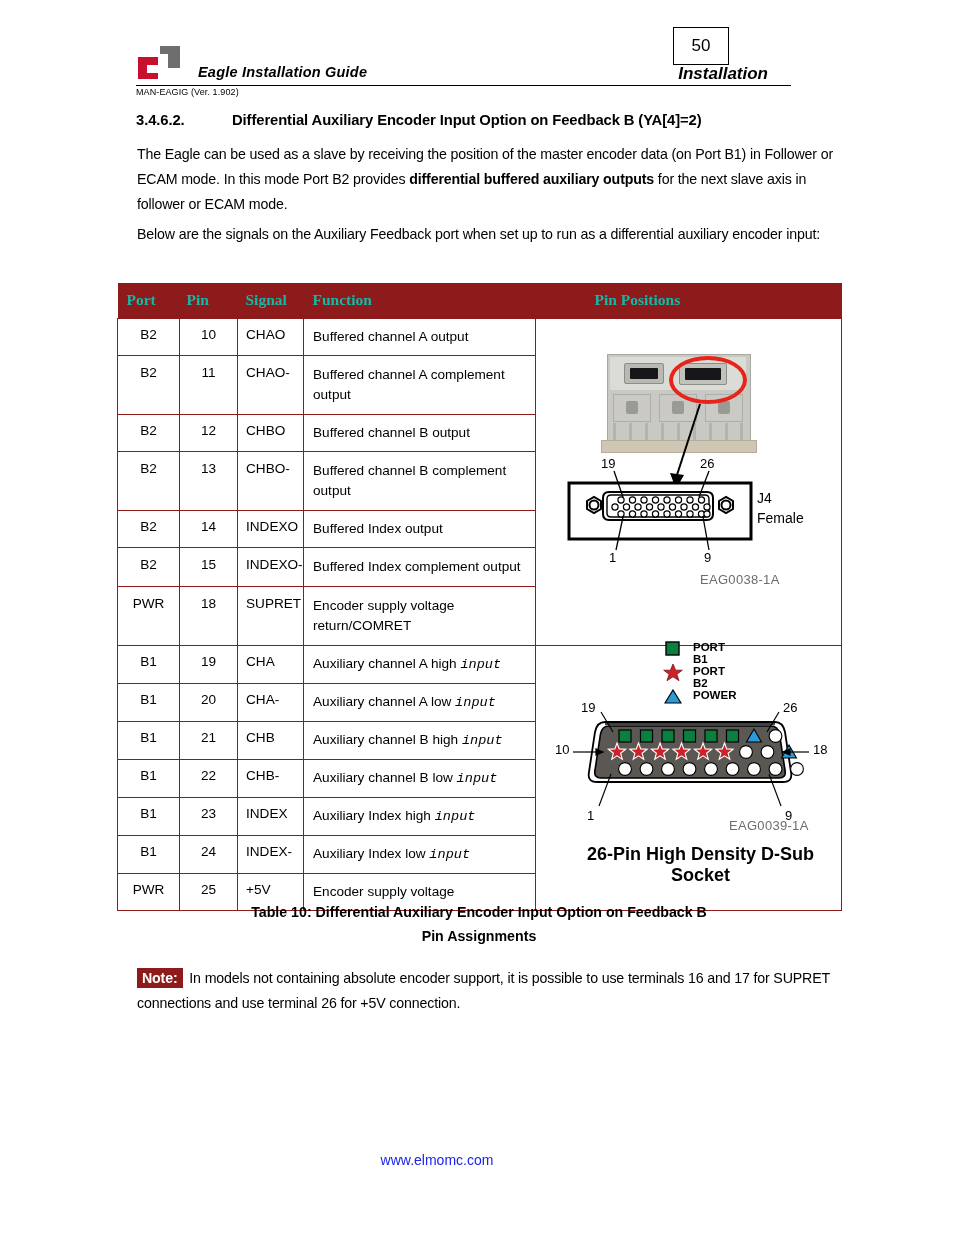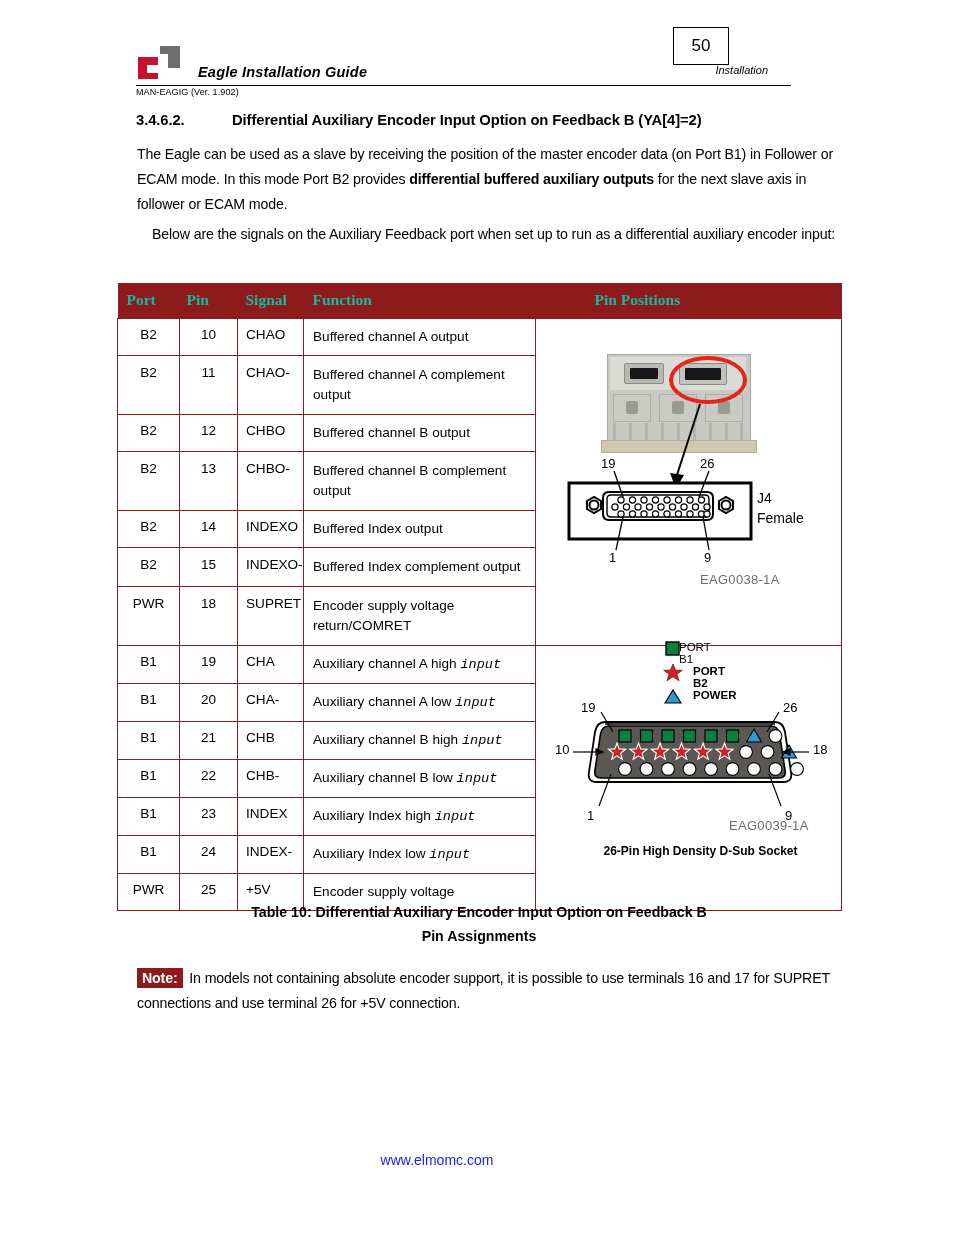--- a/index.html
+++ b/index.html
@@ -40,22 +40,22 @@
     font-size: 14.5px;
     font-weight: 700;
     letter-spacing: 0.2px;
     white-space: nowrap;
   }
   #header-section {
     position: absolute;
     right: 98px;
     top: 20px;
     font-style: italic;
-    font-weight: normal;
-    font-size: 11px;
+    font-weight: bold;
+    font-size: 17px;
     white-space: nowrap;
   }
   #header-rule {
     position: absolute;
     left: 0px;
     top: 41px;
     width: 655px;
     height: 0;
     border-top: 1.6px solid #000;
   }
@@ -99,21 +99,21 @@
   
   .para {
     position: absolute;
     left: 137px;
     width: 700px;
     font-size: 14.2px;
     line-height: 25px;
     letter-spacing: -0.15px;
   }
   #para-1 { top: 142px; }
-  #para-2 { top: 222px; margin-left: 15px; }
+  #para-2 { top: 222px; }
   .para b { font-weight: bold; }
 
   
   #pin-table {
     position: absolute;
     left: 117px;
     top: 283px;
     width: 724px;
     border-collapse: collapse;
     table-layout: fixed;
@@ -302,21 +302,21 @@
   .pin-num {
     position: absolute;
     font-size: 13px;
   }
   .socket-caption {
     position: absolute;
     left: 0;
     width: 279px;
     text-align: center;
     font-weight: bold;
-    font-size: 12px;
+    font-size: 18px;
   }
 
   
   #table-caption {
     position: absolute;
     left: 117px;
     top: 900px;
     width: 724px;
     text-align: center;
     font-weight: bold;
@@ -590,21 +590,21 @@
   <div class="ref-code" style="left:139px; top:254px;">EAG0038-1A</div>
 </div>
 
 <div id="diagram-bottom">
 
   <div style="position:absolute;left:104px;top:16px;">
     <div style="position:relative;height:24px;">
       <svg width="16" height="16" style="position:absolute;left:0;top:3px;" xmlns="http://www.w3.org/2000/svg">
         <rect x="1" y="1" width="13" height="13" fill="#0A8040" stroke="#000" stroke-width="1.4"></rect>
       </svg>
-      <span style="position:absolute;left:14px;top:3px;font-size:11.5px;font-weight:normal;">PORT B1</span>
+      <span style="position:absolute;left:28px;top:3px;font-size:11.5px;font-weight:bold;">PORT B1</span>
     </div>
     <div style="position:relative;height:24px;">
       <svg width="20" height="19" style="position:absolute;left:-2px;top:1px;" xmlns="http://www.w3.org/2000/svg">
         <polygon points="10,1 12.6,7.2 19.3,7.2 13.9,11.3 16,17.7 10,13.8 4,17.7 6.1,11.3 0.7,7.2 7.4,7.2" fill="#CC2229" stroke="#7a1216" stroke-width="0.8"></polygon>
       </svg>
       <span style="position:absolute;left:28px;top:3px;font-size:11.5px;font-weight:bold;">PORT B2</span>
     </div>
     <div style="position:relative;height:24px;">
       <svg width="18" height="16" style="position:absolute;left:-1px;top:3px;" xmlns="http://www.w3.org/2000/svg">
         <polygon points="9,1 17,14 1,14" fill="#2B9AD6" stroke="#000" stroke-width="1.2"></polygon>

